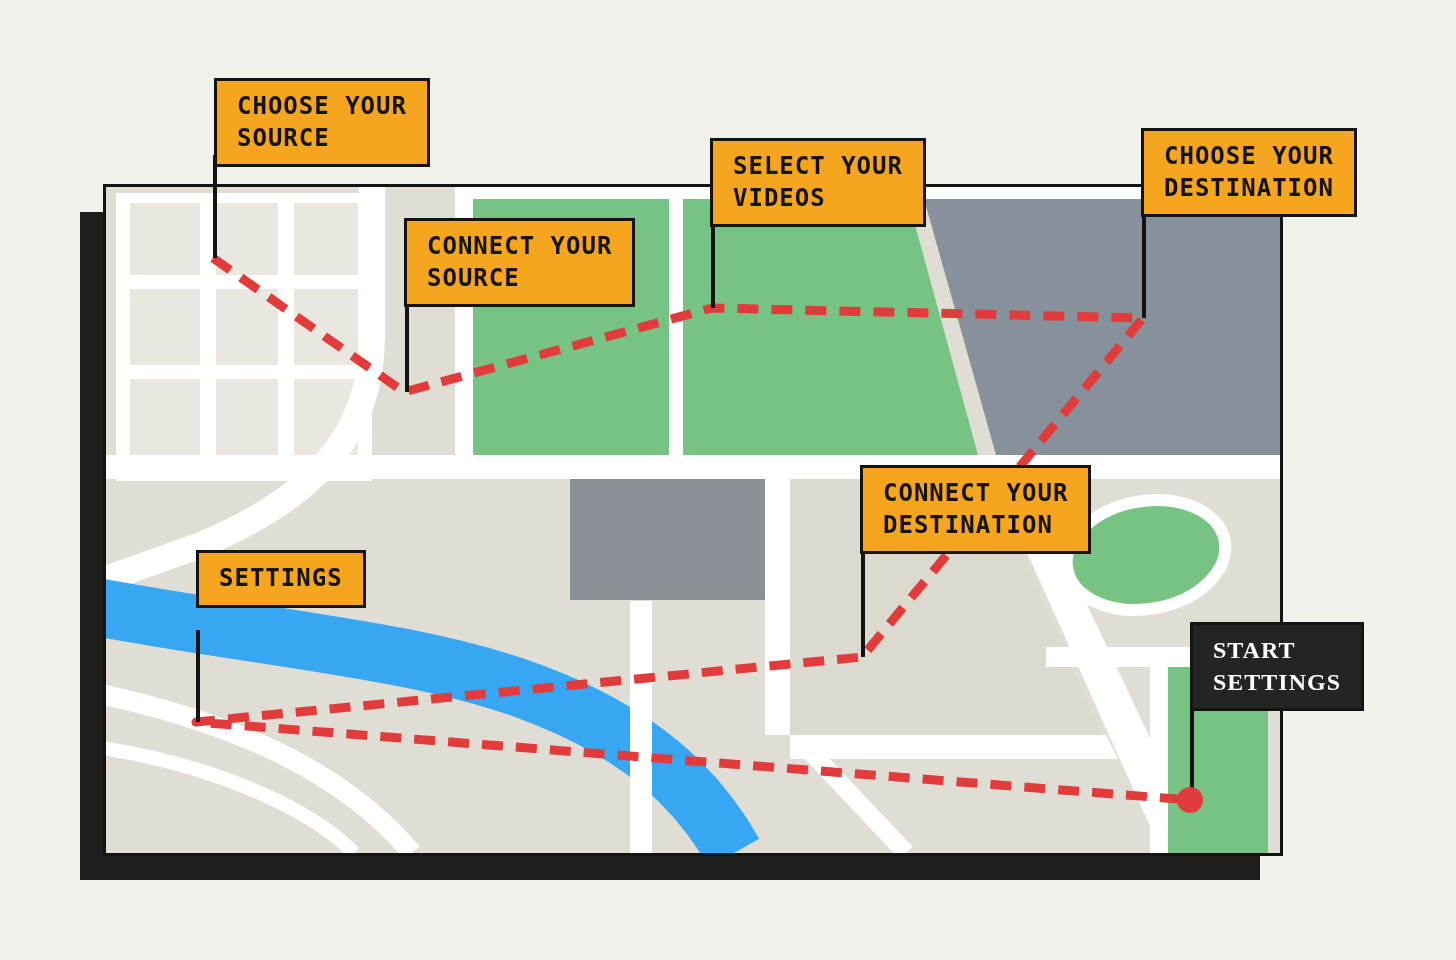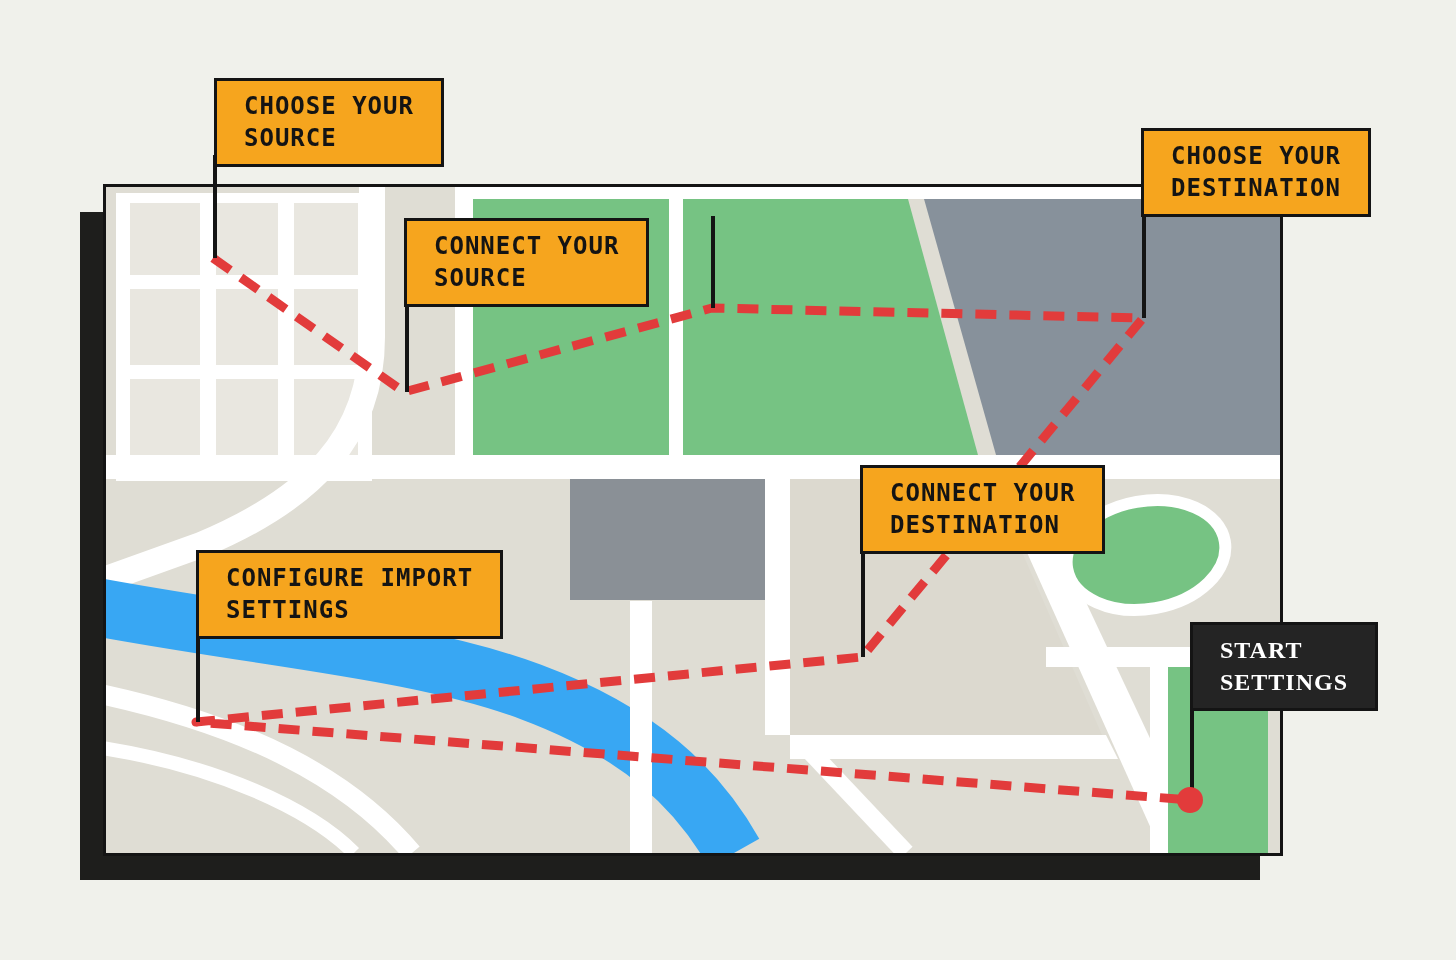--- a/index.html
+++ b/index.html
@@ -14,21 +14,21 @@
     position:absolute;left:103px;top:184px;width:1174px;height:666px;
     border:3px solid #141414;background:#DFDDD4;
   }
   .map svg{display:block;width:100%;height:100%;}
   .overlay{
     position:absolute;left:0;top:0;width:1456px;height:960px;pointer-events:none;
   }
   .step-label{
     position:absolute;background:#F6A51E;border:3px solid #141414;color:#141414;
     font-weight:bold;font-size:24px;line-height:1.32;letter-spacing:1px;
-    padding:10px 27px;white-space:nowrap;z-index:5;
+    padding:10px 20px;white-space:nowrap;z-index:5;
   }
   .step-label .line{display:block;}
   .step-label.dark{background:#242424;color:#FFFFFF;}
 </style>
 </head>
 <body>
 
 <div class="canvas">
 
   <div class="map-shadow"></div>
@@ -104,33 +104,36 @@
   <div class="step-label" style="left:214px;top:78px;">
     <span class="line">CHOOSE YOUR</span>
     <span class="line">SOURCE</span>
   </div>
 
   <div class="step-label" style="left:404px;top:218px;">
     <span class="line">CONNECT YOUR</span>
     <span class="line">SOURCE</span>
   </div>
 
+  <div class="step-label" style="left:710px;top:138px;">
+    <span class="line">SELECT YOUR</span>
+    <span class="line">VIDEOS</span>
+  </div>
 
   <div class="step-label" style="left:1141px;top:128px;">
     <span class="line">CHOOSE YOUR</span>
     <span class="line">DESTINATION</span>
   </div>
 
   <div class="step-label" style="left:860px;top:465px;">
     <span class="line">CONNECT YOUR</span>
     <span class="line">DESTINATION</span>
   </div>
 
   <div class="step-label" style="left:196px;top:550px;">
-    <span class="line">CONFIGURE IMPORT</span>
     <span class="line">SETTINGS</span>
   </div>
 
   <div class="step-label dark" style="left:1190px;top:622px;font-family:Liberation Serif, serif;">
     <span class="line">START</span>
     <span class="line">SETTINGS</span>
   </div>
 
 </div>
 

